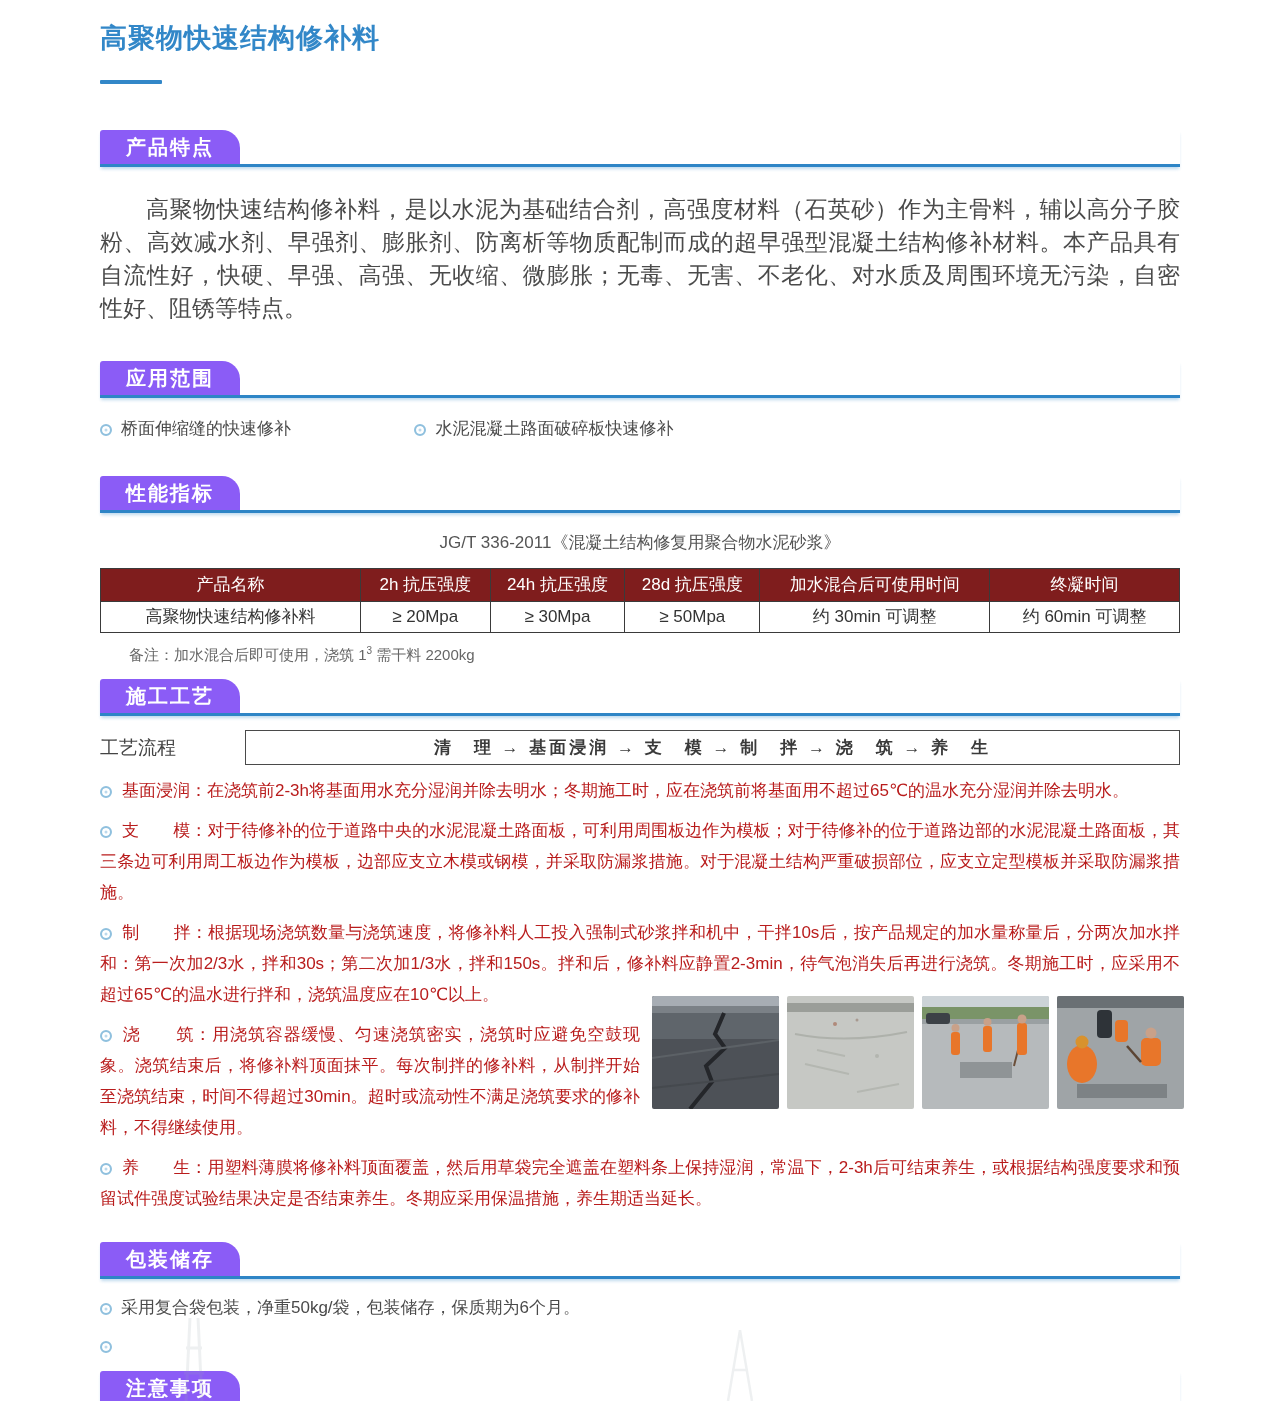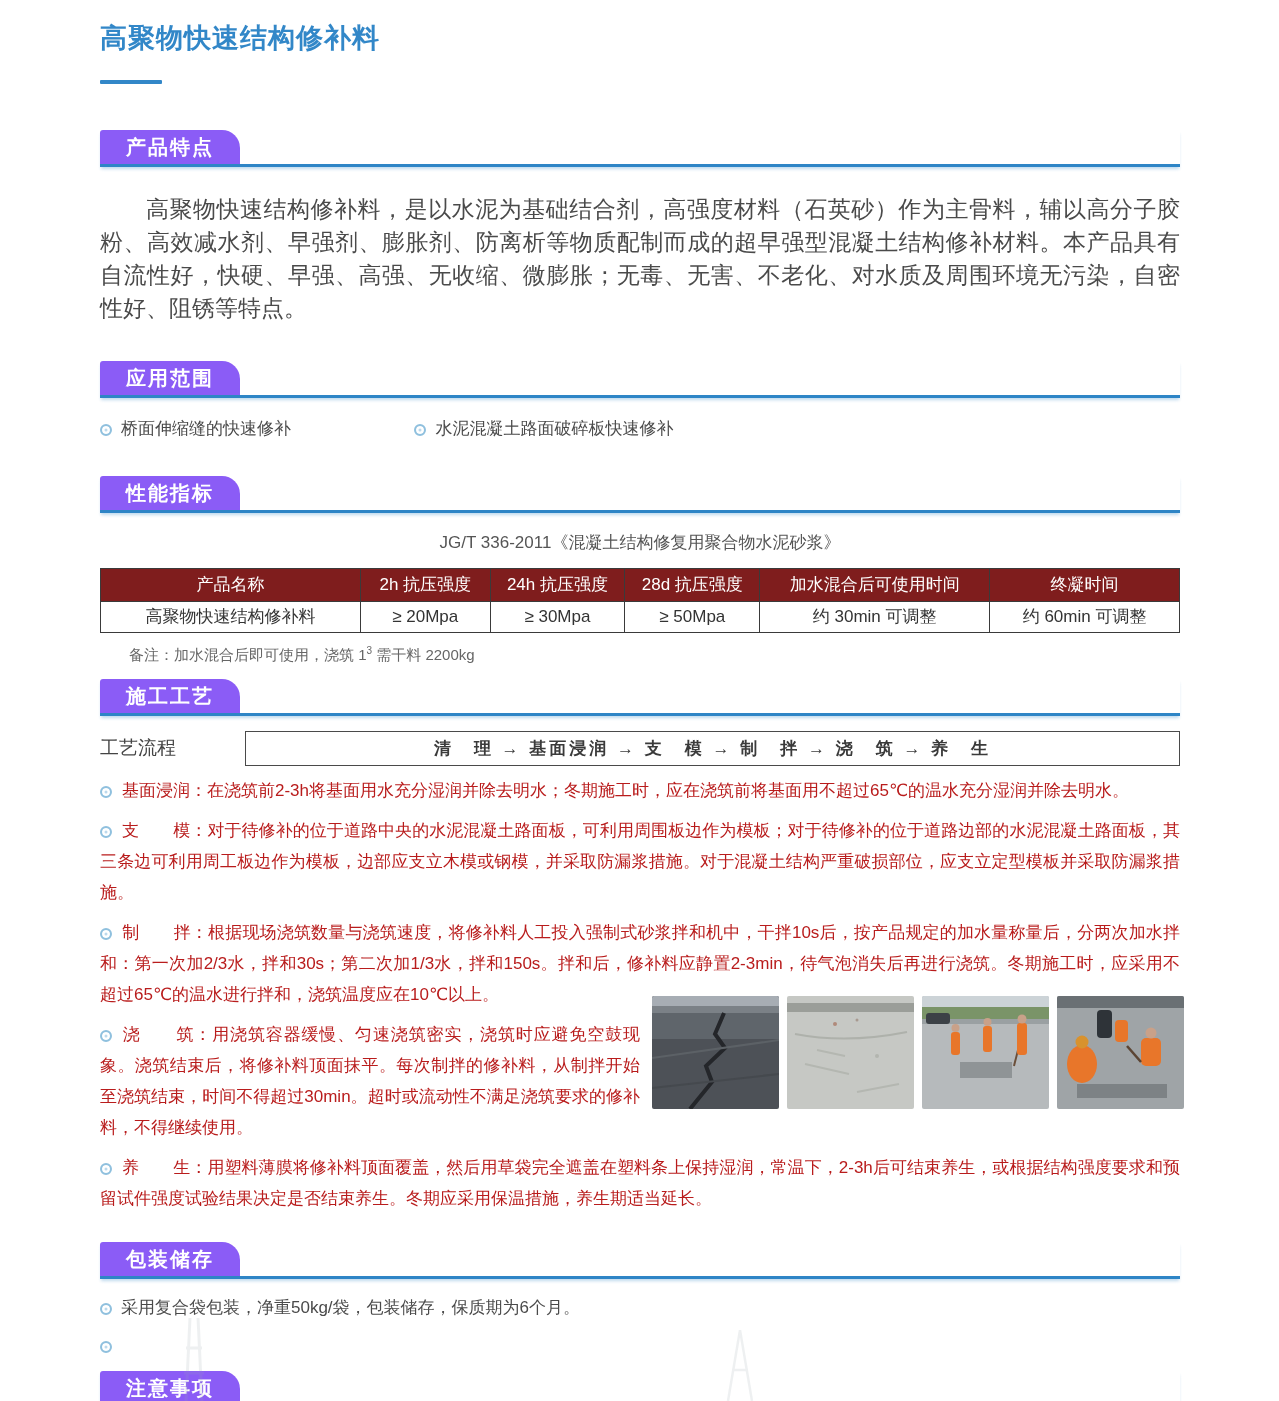--- a/index.html
+++ b/index.html
@@ -65,21 +65,21 @@
   table.perf td {
     border: 1.5px solid #3a3a3a; text-align: center; font-size: 17px; color: #333;
     padding: 4px 2px; line-height: 22px;
   }
   .col-name { width: 24.1%; } .col-2h { width: 12%; } .col-24h { width: 12.5%; }
   .col-28d { width: 12.5%; } .col-mix { width: 21.3%; } .col-final { width: 17.6%; }
   .table-note { margin-top: 12px; font-size: 15px; color: #666; margin-left: 29px; }
   .table-note sup { font-size: 10px; }
 
   
-  .flow-row { display: flex; align-items: center; margin-top: 14px; }
+  .flow-row { display: flex; align-items: flex-start; margin-top: 14px; }
   .flow-label { width: 145px; font-size: 19px; color: #444; line-height: 36px; flex: 0 0 145px; }
   .flow-box {
     flex: 1; border: 1.5px solid #4a4a4a; text-align: center; font-size: 17px;
     font-weight: 600; color: #3a3a3a; line-height: 33px; letter-spacing: 3px;
   }
   .step { margin-top: 9px; font-size: 17px; line-height: 31px; text-align: justify; color: #b91c1c; }
   .step .bullet { margin-right: 10px; }
   .step4-row { display: flex; gap: 12px; }
   .step4-row .step { flex: 0 0 540px; }
   .photo-strip { display: flex; gap: 8px; margin-top: -14px; align-self: flex-start; }

